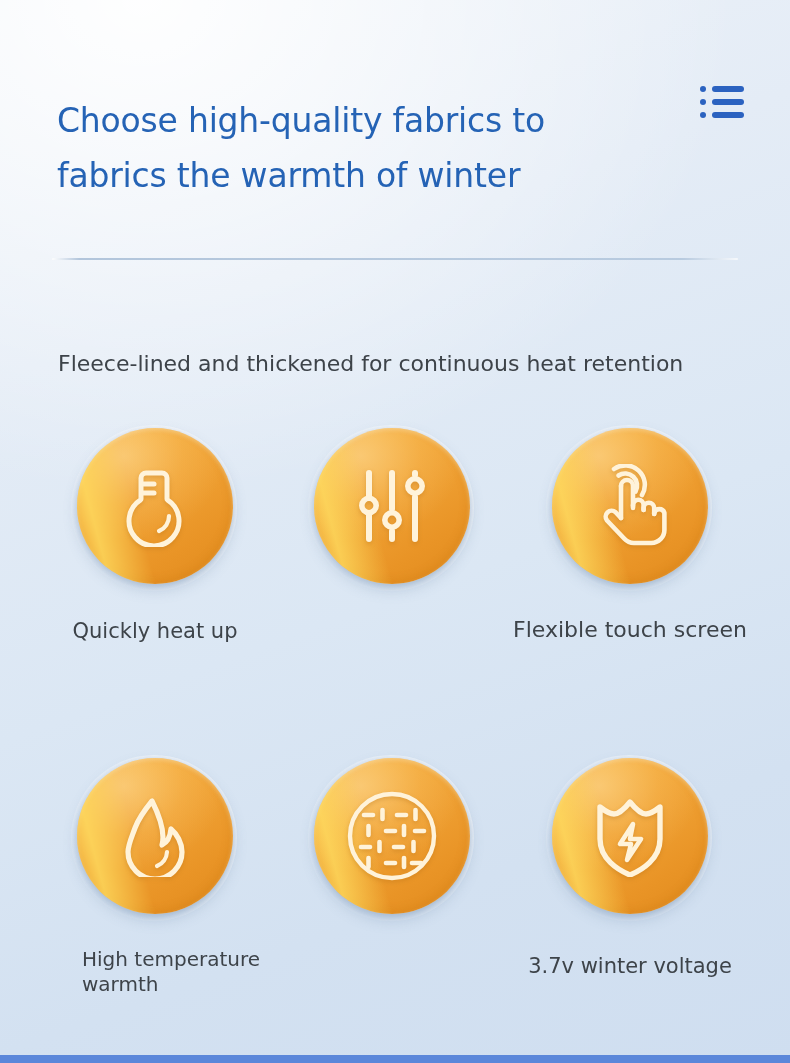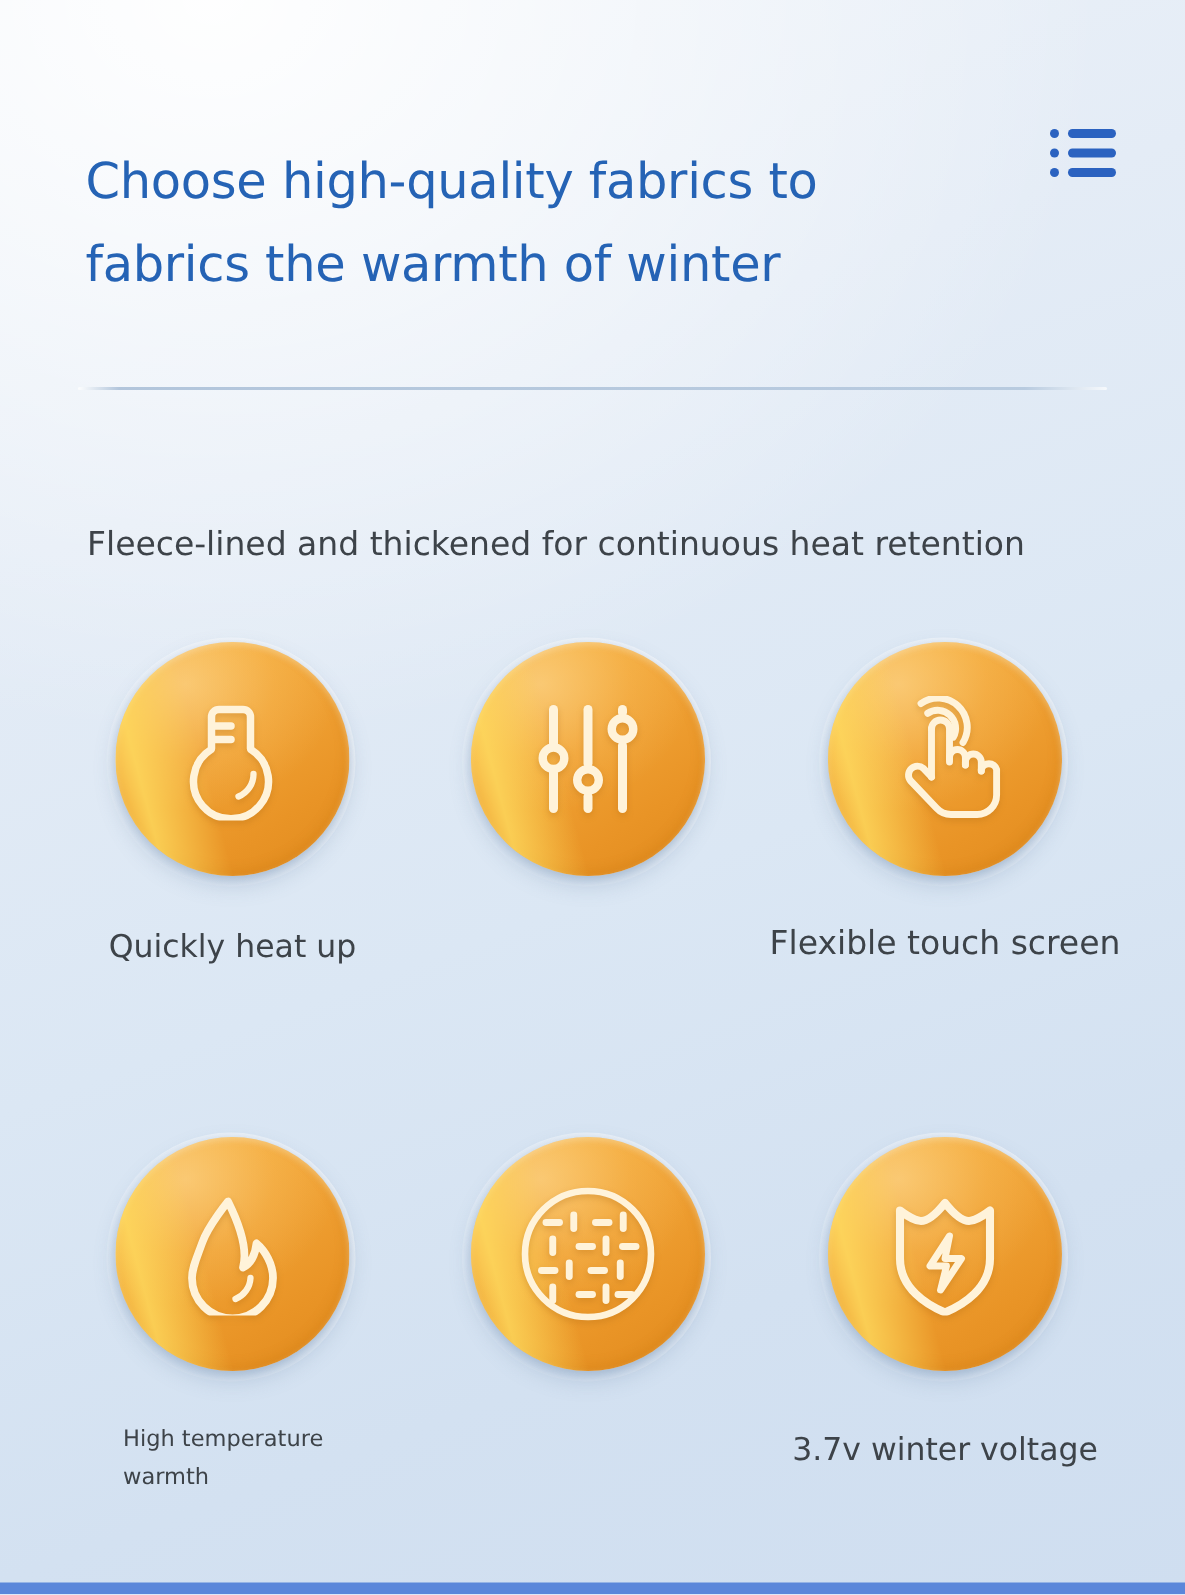--- a/index.html
+++ b/index.html
@@ -194,21 +194,21 @@
     left: 0;
     width: 240px;
     color: #3d4349;
     font-weight: 400;
   }
 
   .cap-r0c0 { top: 223px; text-align: center; font-size: 21px; line-height: 27px; }
   .cap-r0c1 { top: 211px; text-align: center; font-size: 17px; line-height: 24px; }
   .cap-r0c2 { top: 223px; text-align: center; font-size: 22px; line-height: 24px; }
 
-  .cap-r1c0 { top: 222px; text-align: left;   font-size: 15px; line-height: 25px; padding-left: 47px; }
+  .cap-r1c0 { top: 222px; text-align: left;   font-size: 20px; line-height: 25px; padding-left: 47px; }
   .cap-r1c1 { top: 222px; text-align: center; font-size: 16px; line-height: 25px; }
   .cap-r1c2 { top: 228px; text-align: center; font-size: 21px; line-height: 27px; }
 
   .bottom-bar {
     position: absolute;
     left: 0;
     bottom: 0;
     width: 790px;
     height: 8px;
     background: #5b87da;

